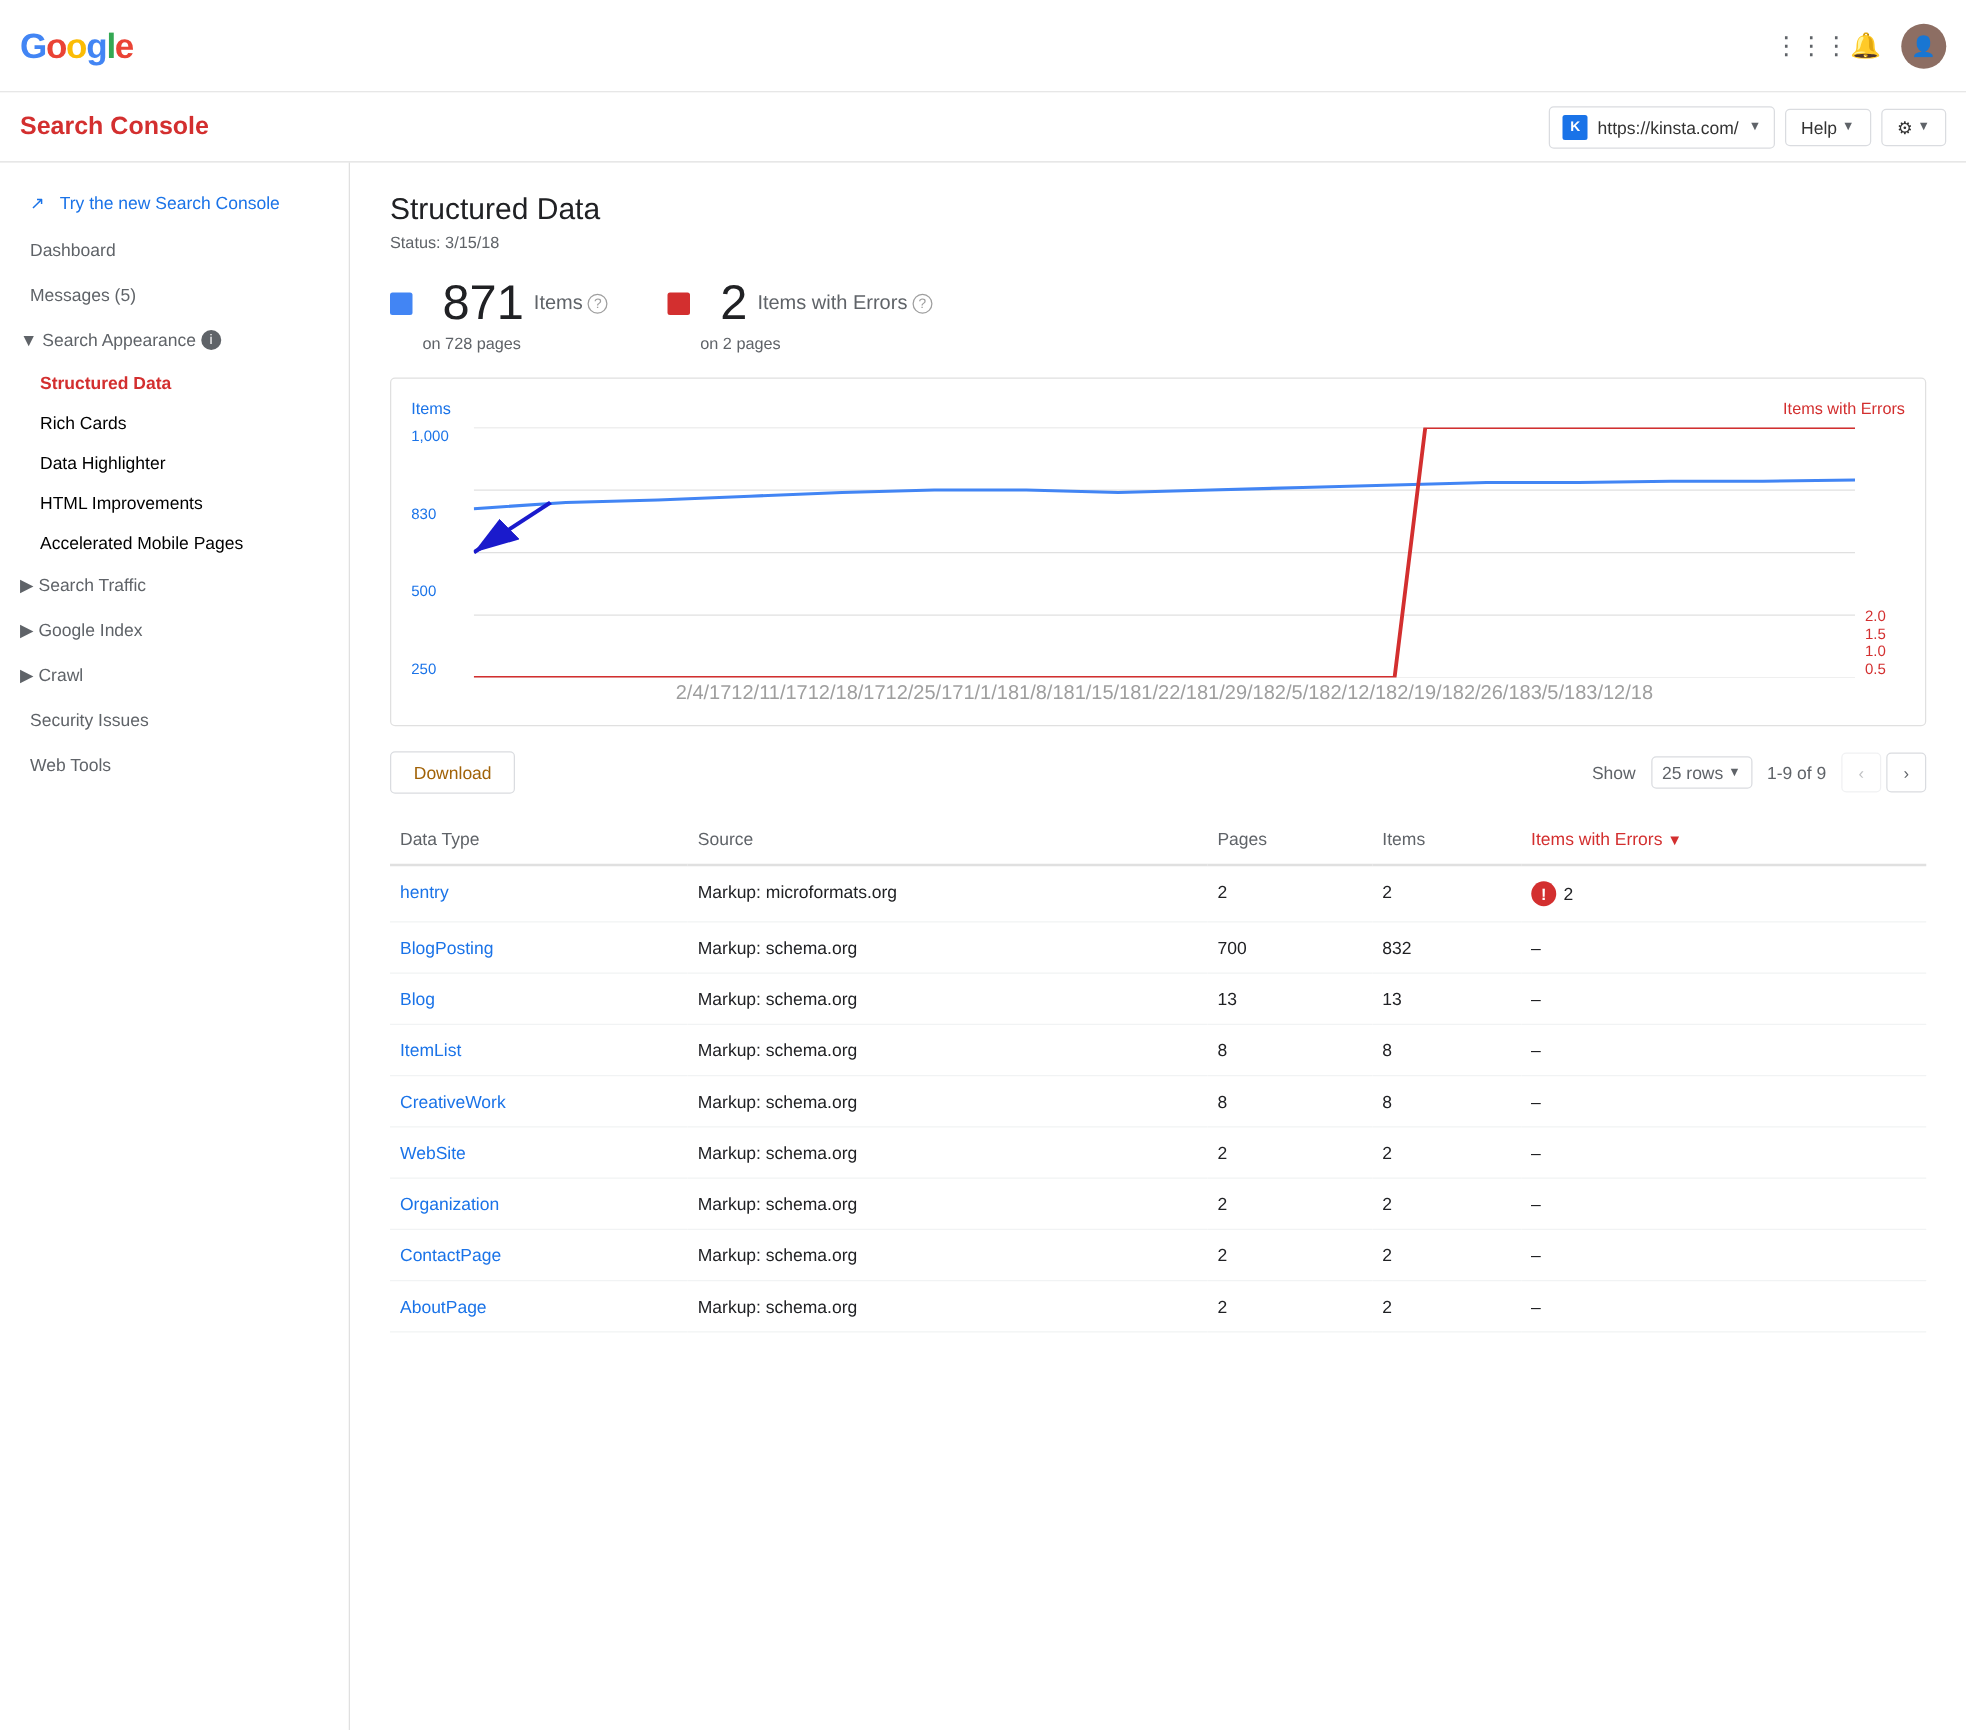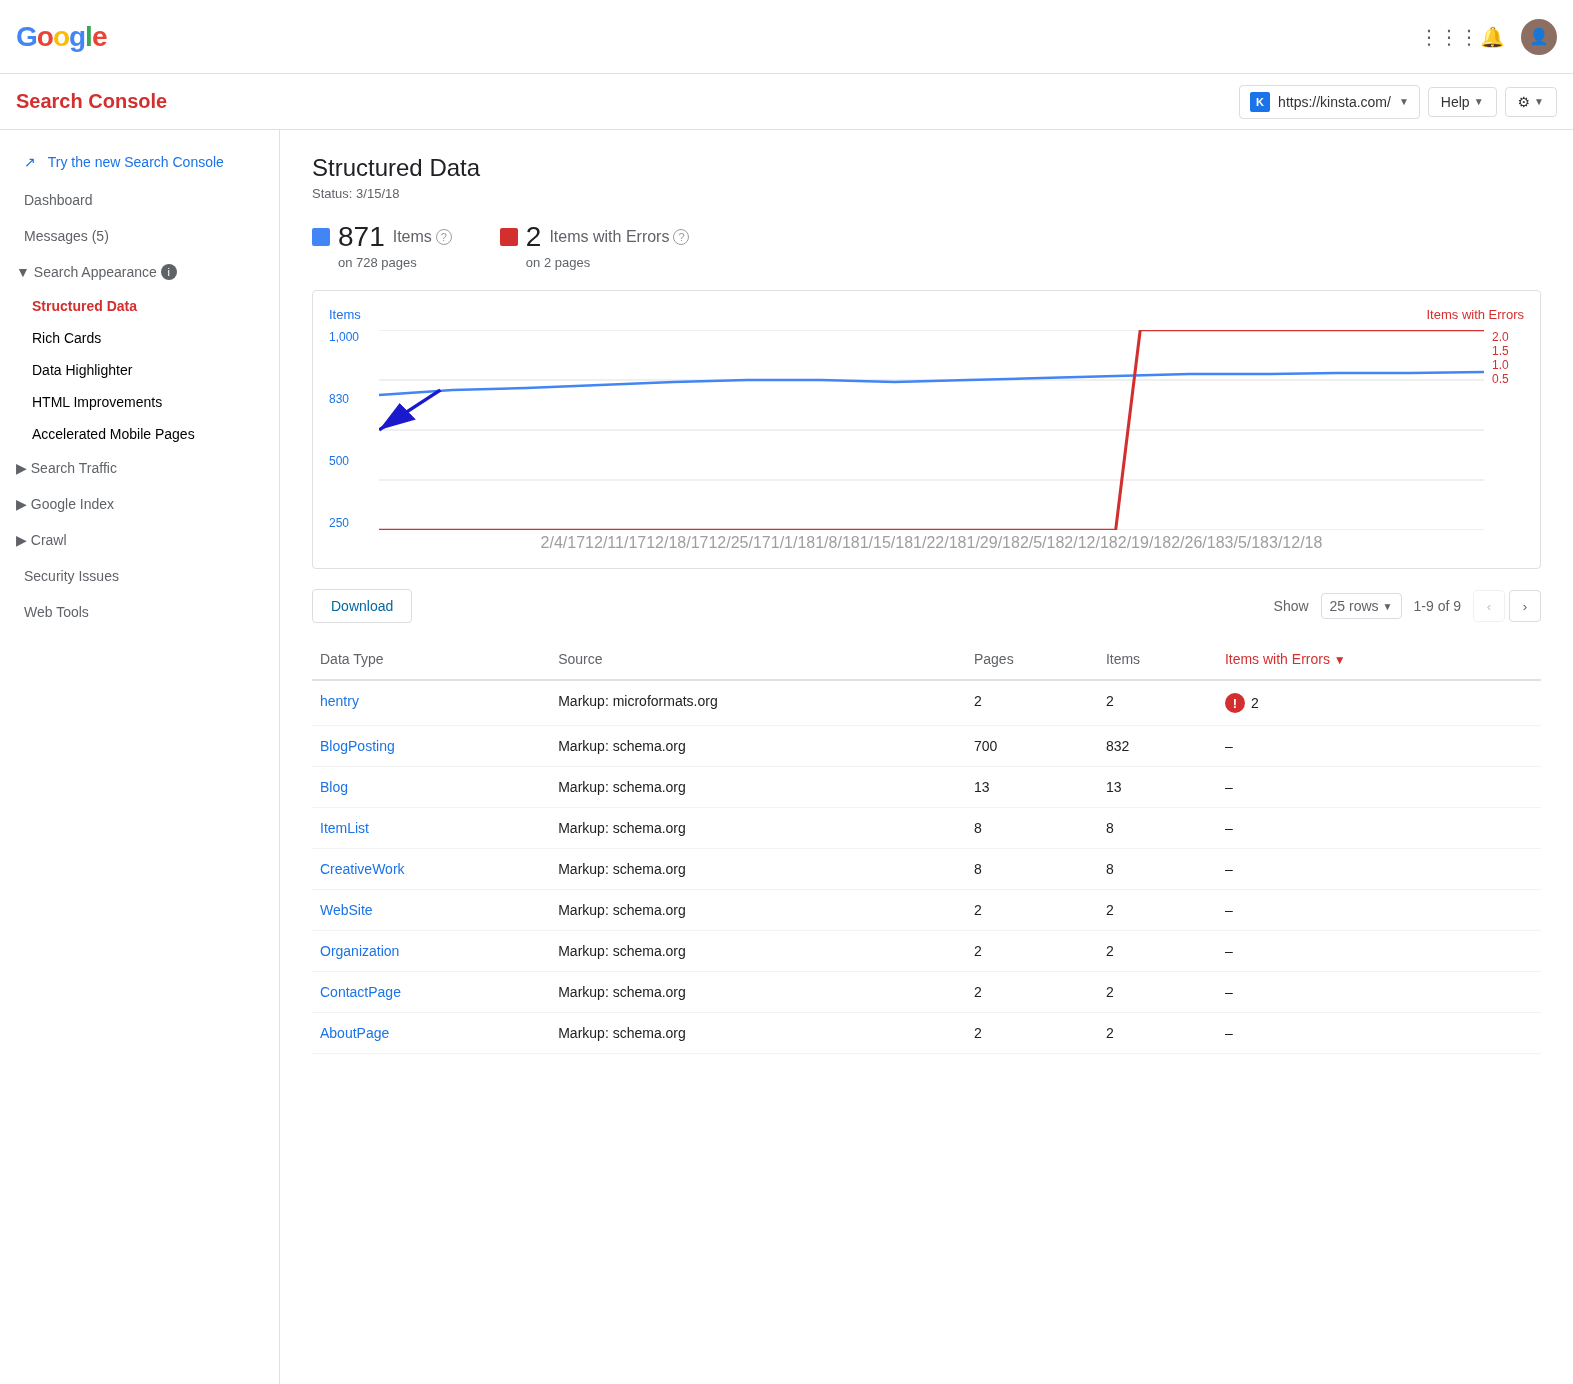--- a/index.html
+++ b/index.html
@@ -205,23 +205,24 @@
       display: flex;
       align-items: center;
       gap: 8px;
     }
     .stat-color-box {
       width: 18px;
       height: 18px;
       border-radius: 2px;
     }
     .stat-number {
-      font-size: 28px;
+      font-size: 39px;
       font-weight: 400;
       color: #202124;
+      margin-left: 16px;
     }
     .stat-label {
       font-size: 16px;
       color: #5f6368;
       display: flex;
       align-items: center;
       gap: 4px;
     }
     .stat-sub {
       font-size: 13px;
@@ -277,21 +278,21 @@
       justify-content: space-between;
       align-items: flex-start;
       padding-right: 8px;
       font-size: 12px;
       color: #1a73e8;
     }
     .chart-y-right {
       width: 40px;
       display: flex;
       flex-direction: column;
-      justify-content: flex-start;
+      justify-content: flex-end;
       align-items: flex-start;
       padding-left: 8px;
       font-size: 12px;
       color: #d32f2f;
     }
     .chart-svg-wrapper {
       flex: 1;
       position: relative;
     }
     .chart-x-labels {
@@ -311,21 +312,21 @@
       justify-content: space-between;
       margin-bottom: 16px;
     }
     .download-btn {
       border: 1px solid #dadce0;
       border-radius: 4px;
       padding: 8px 18px;
       font-size: 14px;
       cursor: pointer;
       background: white;
-      color: #0369a1;
+      color: #a16207;
     }
     .pagination {
       display: flex;
       align-items: center;
       gap: 12px;
       font-size: 14px;
       color: #5f6368;
     }
     .rows-dropdown {
       border: 1px solid #dadce0;

